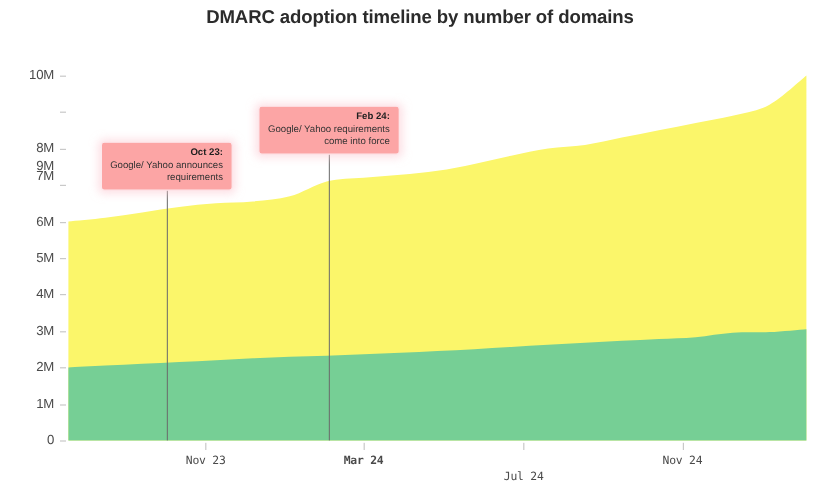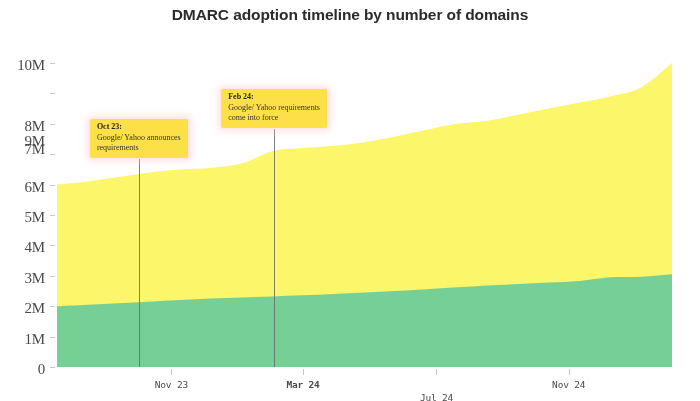--- a/index.html
+++ b/index.html
@@ -33,23 +33,23 @@
     left: 0; top: 0;
     width: 700px; height: 401px;
   }
   svg.plot { position: absolute; left: 0; top: 0; }
 
   
   .y-tick-label {
     position: absolute;
     width: 40px;
     text-align: right;
-    font-size: 15px;
+    font-size: 11px;
     color: #4a4a4a;
-    font-family: Liberation Serif, serif;
+    font-family: Liberation Sans, sans-serif;
     letter-spacing: -0.2px;
   }
   .y-tick-mark {
     position: absolute;
     width: 5px; height: 1px;
     background: #c9c9c9;
   }
 
   
   .x-tick-label {
@@ -72,29 +72,28 @@
   .event-line {
     position: absolute;
     width: 1px;
     background: #6b6b6b;
     opacity: 0.85;
   }
 
   
   .callout {
     position: absolute;
-    background: #fde047;
+    background: #fca5a5;
     border: 1px solid #fde8ec;
     border-radius: 3px;
     padding: 3px 7px 4px 7px;
-    text-align: left;
+    text-align: right;
     box-shadow: 0 0 7px 2px rgba(252, 200, 210, 0.55);
     transform: translateX(-50%);
     white-space: nowrap;
-    font-family: Liberation Serif, serif;
   }
   .callout-title {
     font-size: 8px;
     font-weight: bold;
     color: #1f1f1f;
     line-height: 1.35;
   }
   .callout-body {
     font-size: 8px;
     color: #333333;

